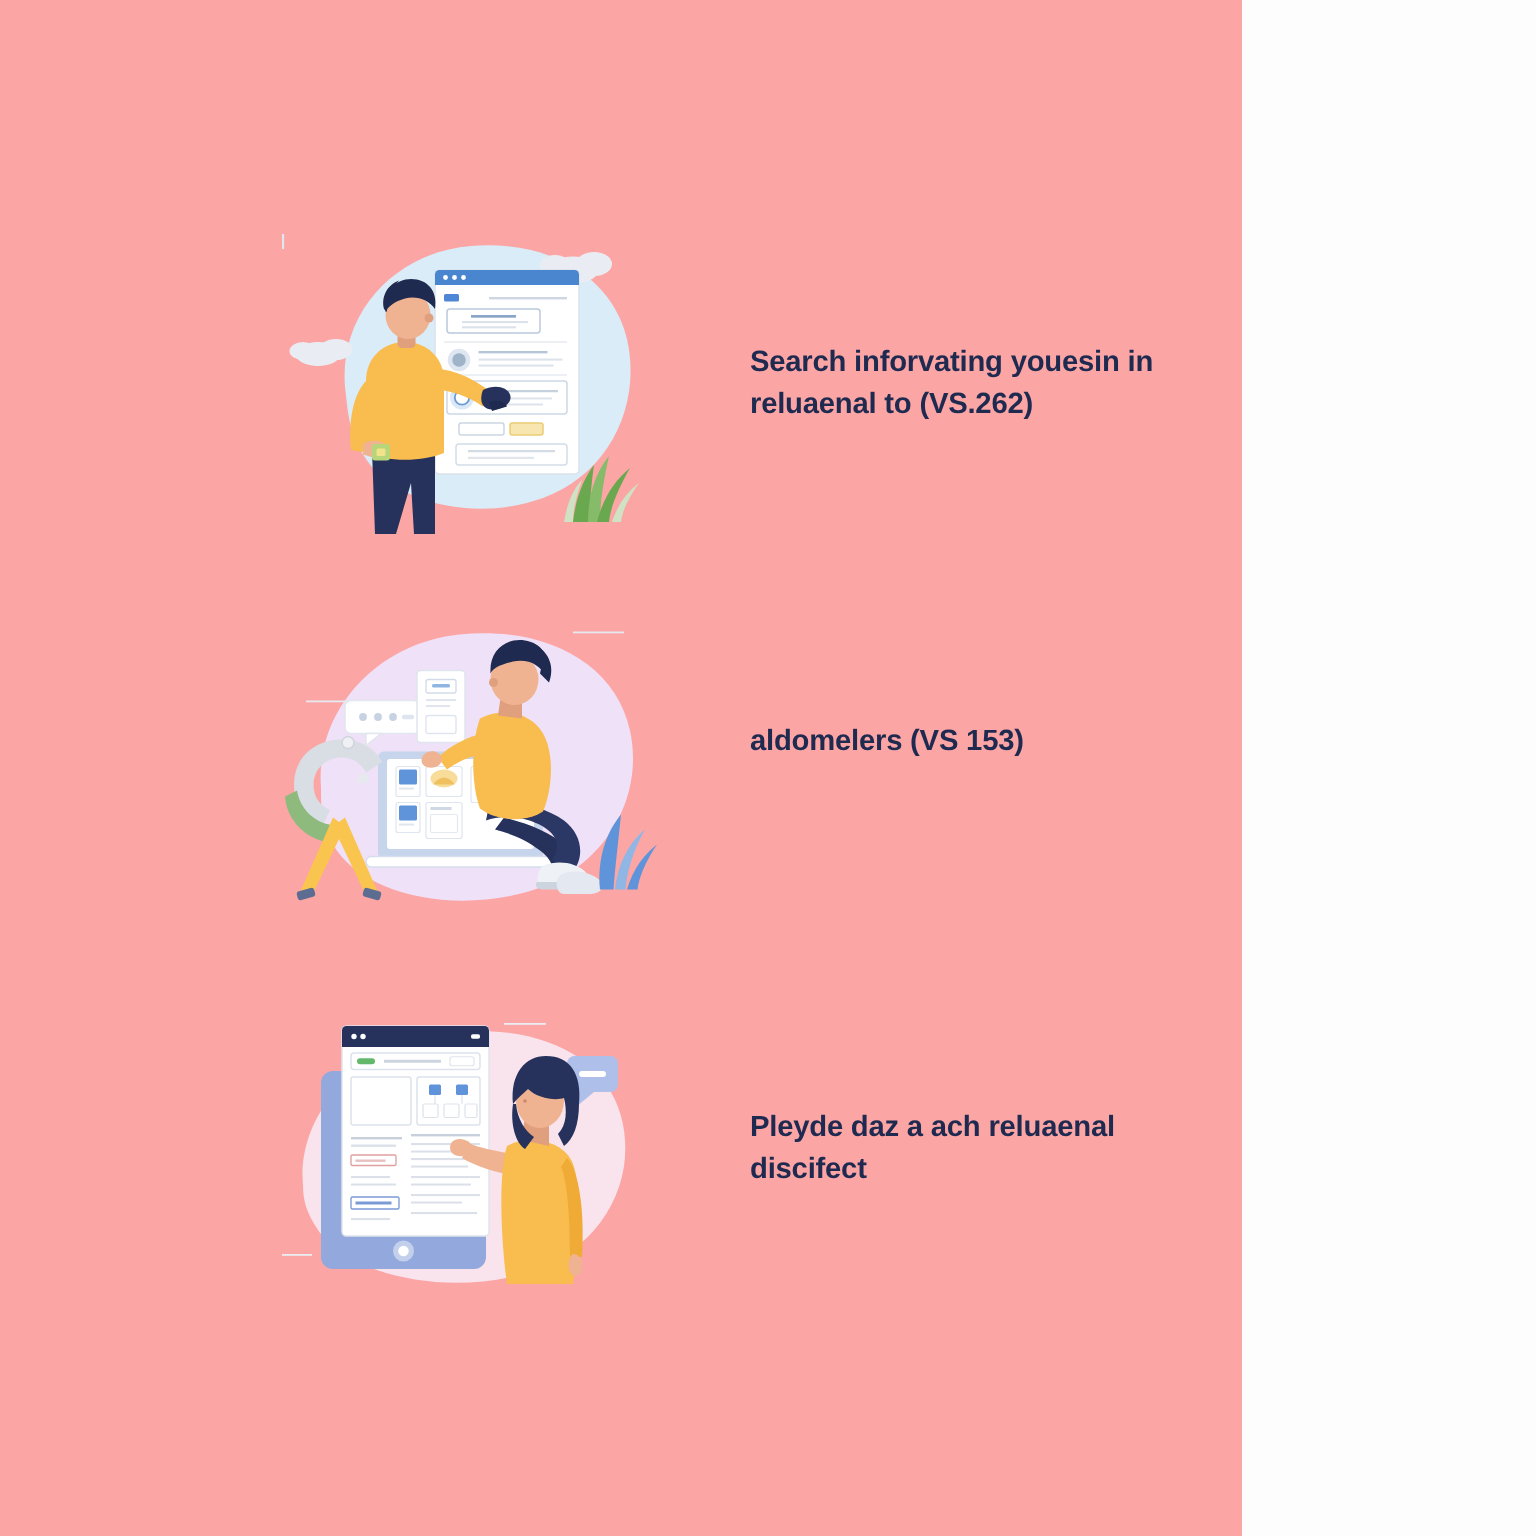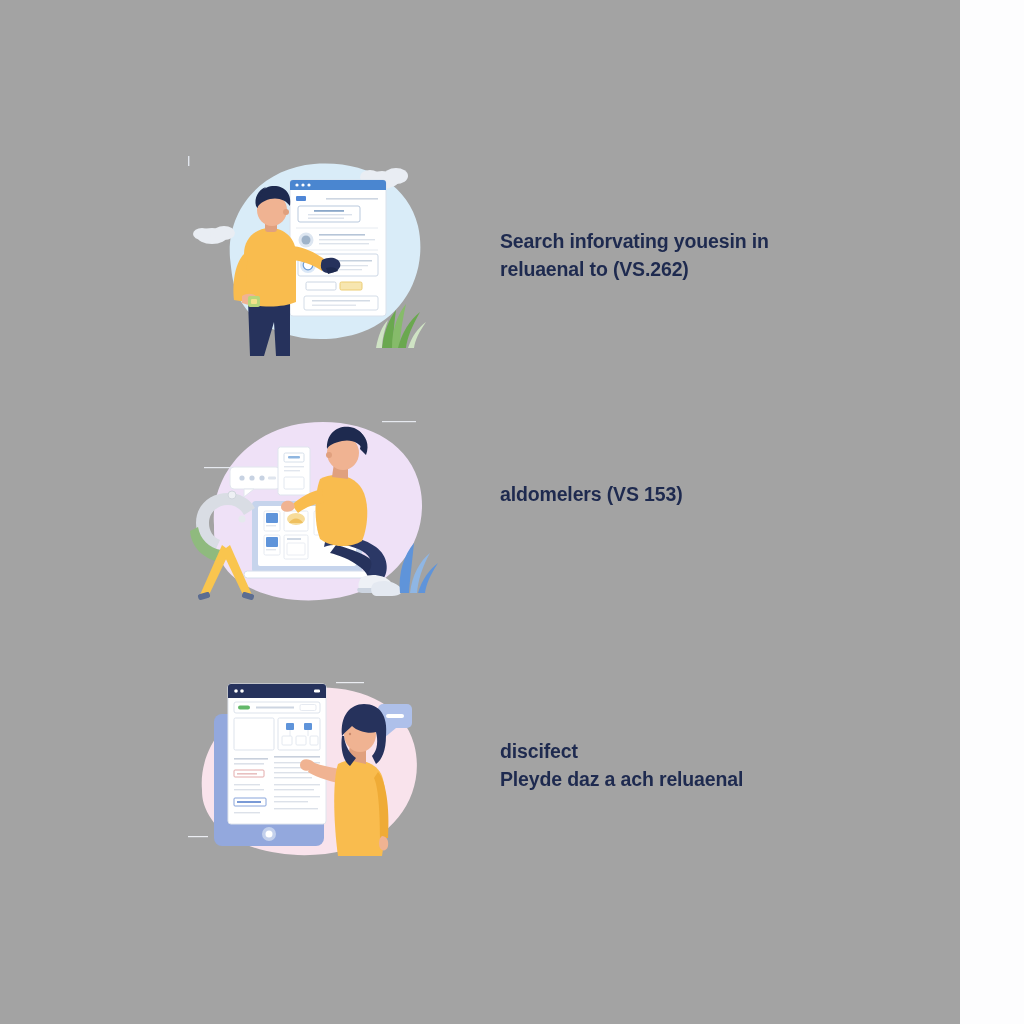--- a/index.html
+++ b/index.html
@@ -4,22 +4,22 @@
 <style>
   html, body {
     margin: 0; padding: 0;
     width: 1024px; height: 1024px;
     background: #fdfdfe;
     font-family: "Liberation Sans", sans-serif;
     overflow: hidden;
   }
   #page {
     position: relative;
-    width: 960px; height: 1024px;
-    background: #a3a3a3;
+    width: 828px; height: 1024px;
+    background: #fca5a5;
     box-sizing: border-box;
   }
   .row {
     position: absolute;
     left: 0; width: 1024px;
     display: flex;
     align-items: center;
   }
   .illo-wrap {
     position: absolute;
@@ -337,18 +337,18 @@
 
           <path d="M156 76 C154 56 164 44 178 44 C194 44 202 56 200 76 C200 90 196 100 190 104 L186 96 C192 90 192 80 190 72 C184 74 172 72 166 66 C162 70 159 72 156 76 Z" fill="#26325c"></path>
           <path d="M156 76 C154 90 158 102 164 106 L170 98 C164 94 159 86 158 76 Z" fill="#26325c"></path>
 
           <circle cx="164" cy="74" r="1.2" fill="#c98a6c"></circle>
         </g>
       </svg>
     </div>
 
     <div class="caption" style="top:78px;">
+      <span class="cap-line">Pleyde daz a ach reluaenal</span>
       <span class="cap-line">discifect</span>
-      <span class="cap-line">Pleyde daz a ach reluaenal</span>
     </div>
   </div>
 
 </div>
 
 </body></html>

